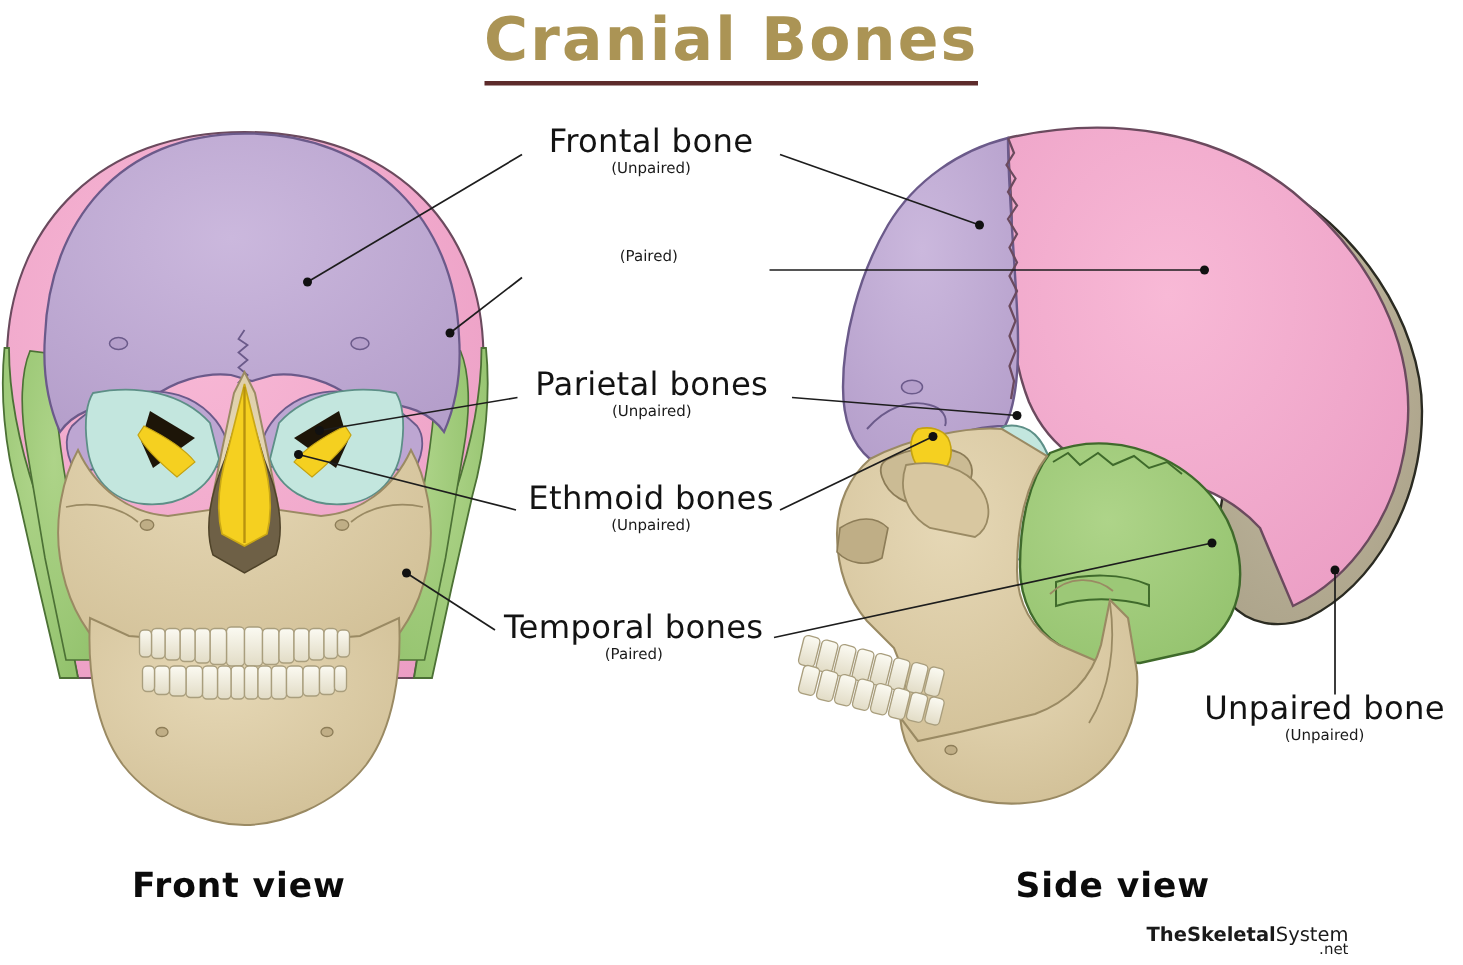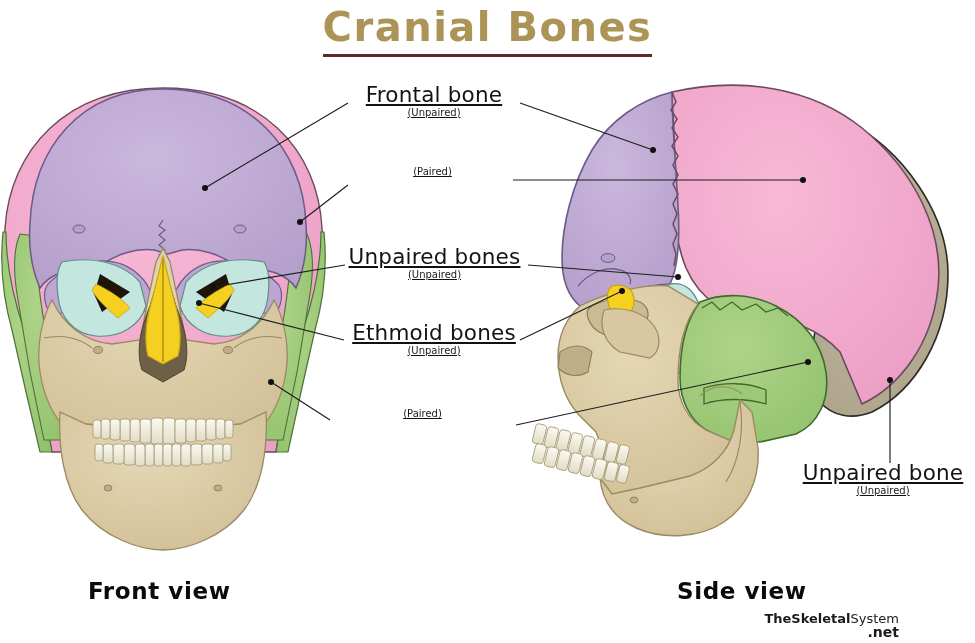--- a/index.html
+++ b/index.html
@@ -24,21 +24,20 @@
     border-bottom:3px solid #5d2b2b;
   }
 
   
   .label{
     position:absolute;
     text-align:center;
     color:#111;
     line-height:1.05;
     white-space:nowrap;
-    text-decoration:underline;
   }
   .label .main{
     display:block;
     font-size:21.5px;
     font-weight:400;
     letter-spacing:.2px;
     color:#131313;
   }
   .label .sub{
     display:block;
@@ -57,21 +56,21 @@
 
   
   .watermark{
     position:absolute;right:6px;bottom:4px;
     text-align:right;color:#1a1a1a;
     line-height:1.0;
     margin-top:36px;
   }
   .watermark .wm1{font-size:13px;}
   .watermark .wm1 b{font-weight:bold;}
-  .watermark .wm2{font-size:14px;display:block;margin-top:-1px;font-weight:bold;}
+  .watermark .wm2{font-size:10px;display:block;margin-top:-1px;}
 
   svg.art{position:absolute;left:0;top:0;width:975px;height:643px;}
   .leader{stroke:#1d1d1d;stroke-width:1.15;fill:none;}
   .dot{fill:#111;}
 </style>
 </head>
 <body>
 
 <div id="stage">
 
@@ -316,30 +315,31 @@
   <div class="label" style="left:353px;top:84px;width:162px;">
     <span class="main">Frontal bone</span>
     <span class="sub">(Unpaired)</span>
   </div>
 
   <div class="label" style="left:345px;top:166px;width:175px;">
     <span class="sub">(Paired)</span>
   </div>
 
   <div class="label" style="left:342px;top:246px;width:185px;">
-    <span class="main">Unpaired bones</span>
+    <span class="main">Parietal bones</span>
     <span class="sub">(Unpaired)</span>
   </div>
 
   <div class="label" style="left:344px;top:322px;width:180px;">
     <span class="main">Ethmoid bones</span>
     <span class="sub">(Unpaired)</span>
   </div>
 
   <div class="label" style="left:330px;top:408px;width:185px;">
+    <span class="main">Temporal bones</span>
     <span class="sub">(Paired)</span>
   </div>
 
   <div class="label" style="left:793px;top:462px;width:180px;">
     <span class="main">Unpaired bone</span>
     <span class="sub">(Unpaired)</span>
   </div>
 
   <div class="viewcap" style="left:677px;top:578px;">Side view</div>
   <div class="viewcap" style="left:88px;top:578px;">Front view</div>

